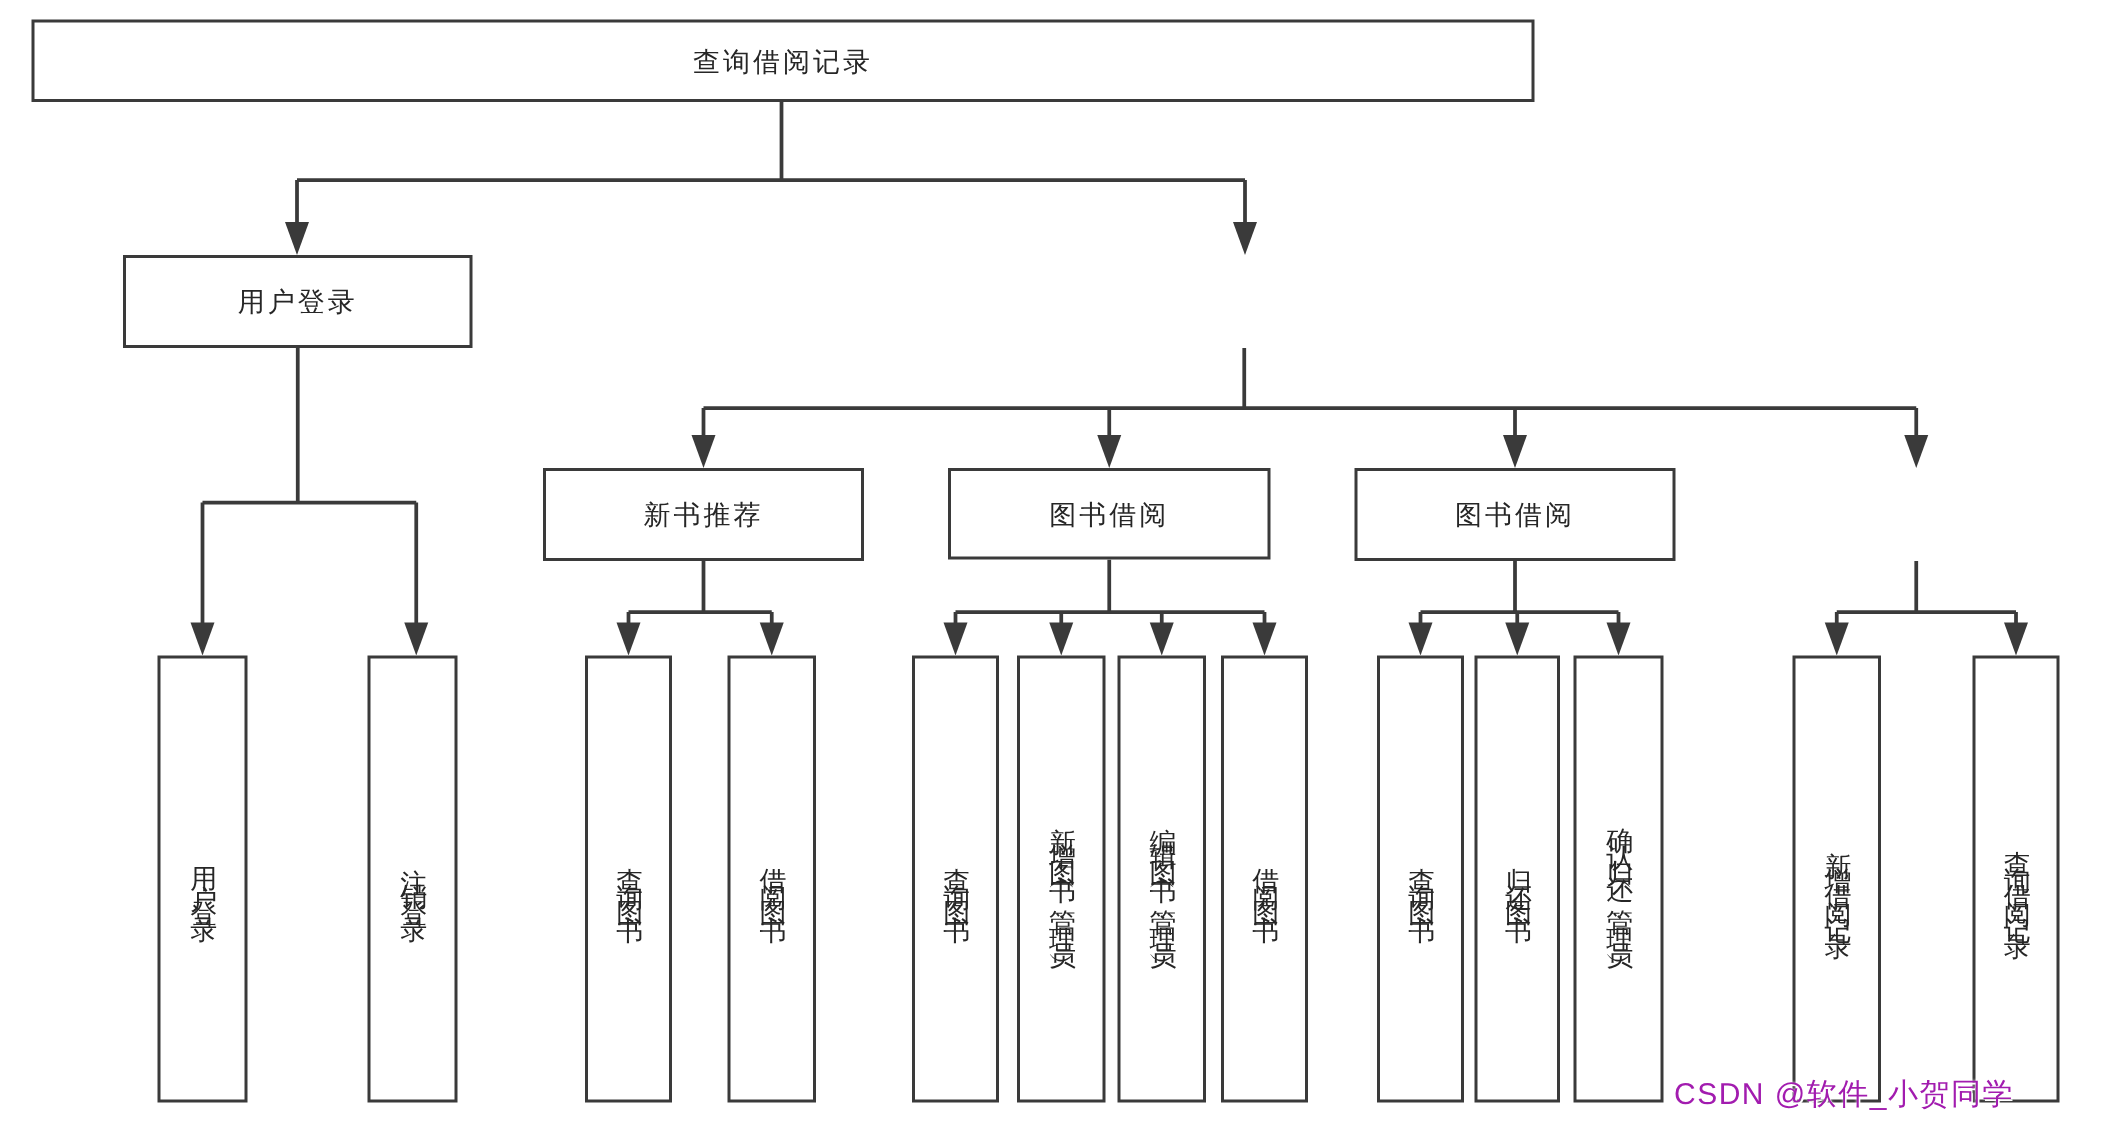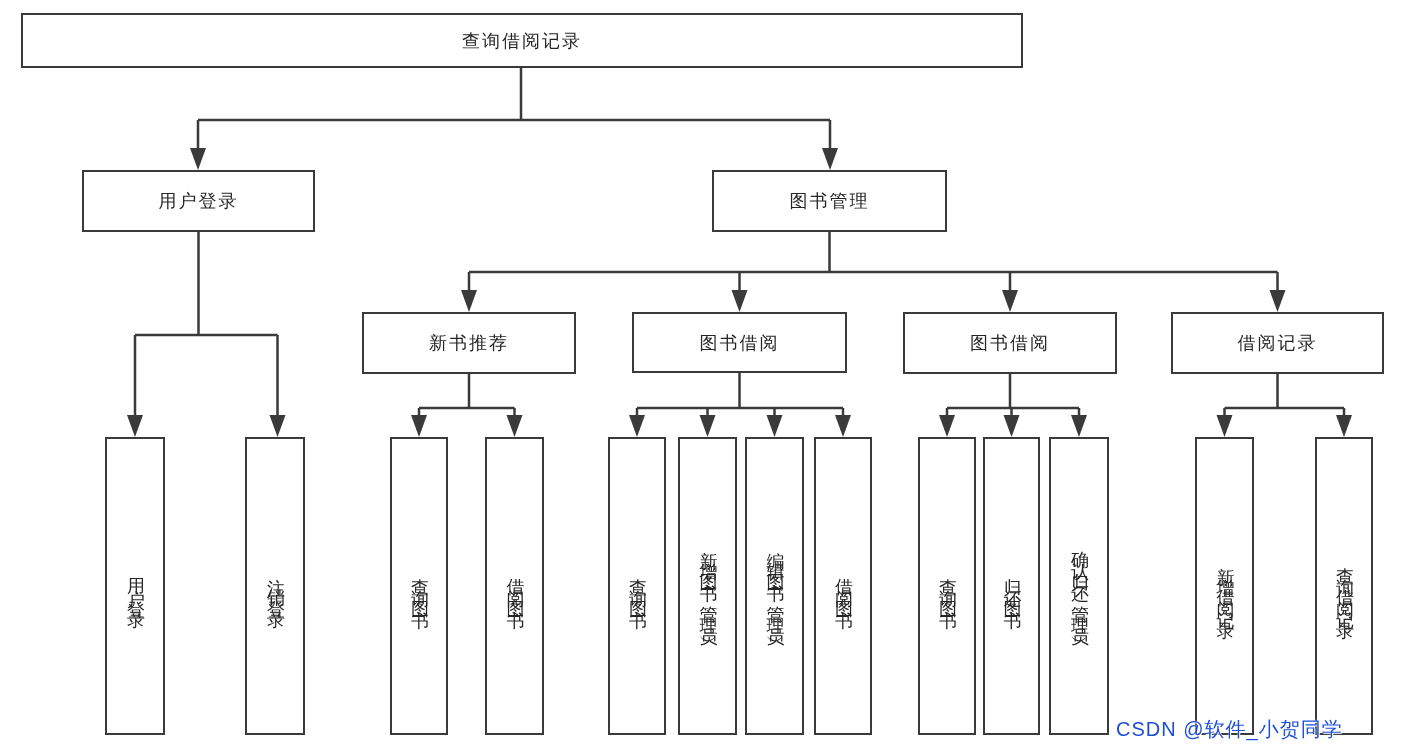--- a/index.html
+++ b/index.html
@@ -35,21 +35,21 @@
     text-orientation:mixed;
     font-size:18px;
     letter-spacing:11px;
     line-height:1.1;
     white-space:nowrap;
   }
   .watermark{
     position:absolute;
     left:1116px;top:716px;
     font-size:20px;
-    color:#1d4ed8;
+    color:#a21caf;
     text-shadow:0 0 2px #ffffff, 1px 1px 0 #ffffff;
     white-space:nowrap;
     z-index:5;
     letter-spacing:1px;
   }
 </style>
 </head>
 <body>
 
 <div class="canvas">
@@ -97,35 +97,29 @@
     </g>
   </svg>
 
   <div class="node h" style="left:21px;top:13px;width:1002px;height:55px">
     <span>查询借阅记录</span>
   </div>
 
   <div class="node h" style="left:82px;top:170px;width:233px;height:62px">
     <span>用户登录</span>
   </div>
-  <div class="node h" style="left:712px;top:170px;width:235px;height:62px">
-    <span>图书管理</span>
-  </div>
 
   <div class="node h" style="left:632px;top:312px;width:215px;height:61px">
     <span>图书借阅</span>
   </div>
   <div class="node h" style="left:362px;top:312px;width:214px;height:62px">
     <span>新书推荐</span>
   </div>
   <div class="node h" style="left:903px;top:312px;width:214px;height:62px">
     <span>图书借阅</span>
-  </div>
-  <div class="node h" style="left:1171px;top:312px;width:213px;height:62px">
-    <span>借阅记录</span>
   </div>
 
   <div class="node v" style="left:105px;top:437px;width:60px;height:298px">
     <span>用户登录</span>
   </div>
   <div class="node v" style="left:245px;top:437px;width:60px;height:298px">
     <span>注销登录</span>
   </div>
 
   <div class="node v" style="left:390px;top:437px;width:58px;height:298px">

